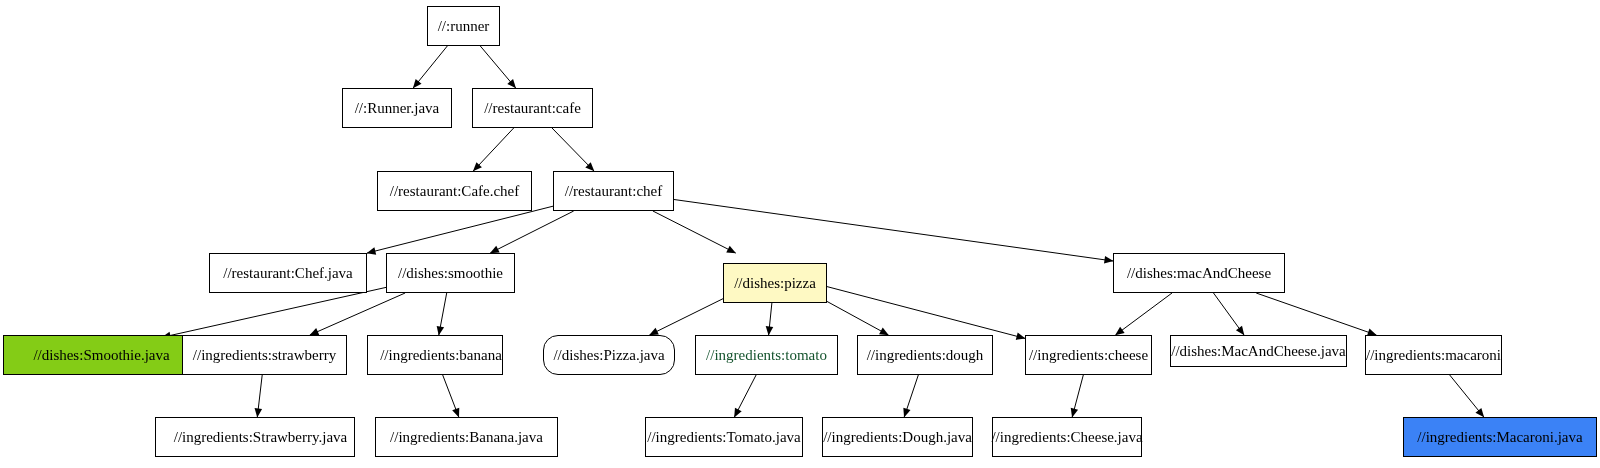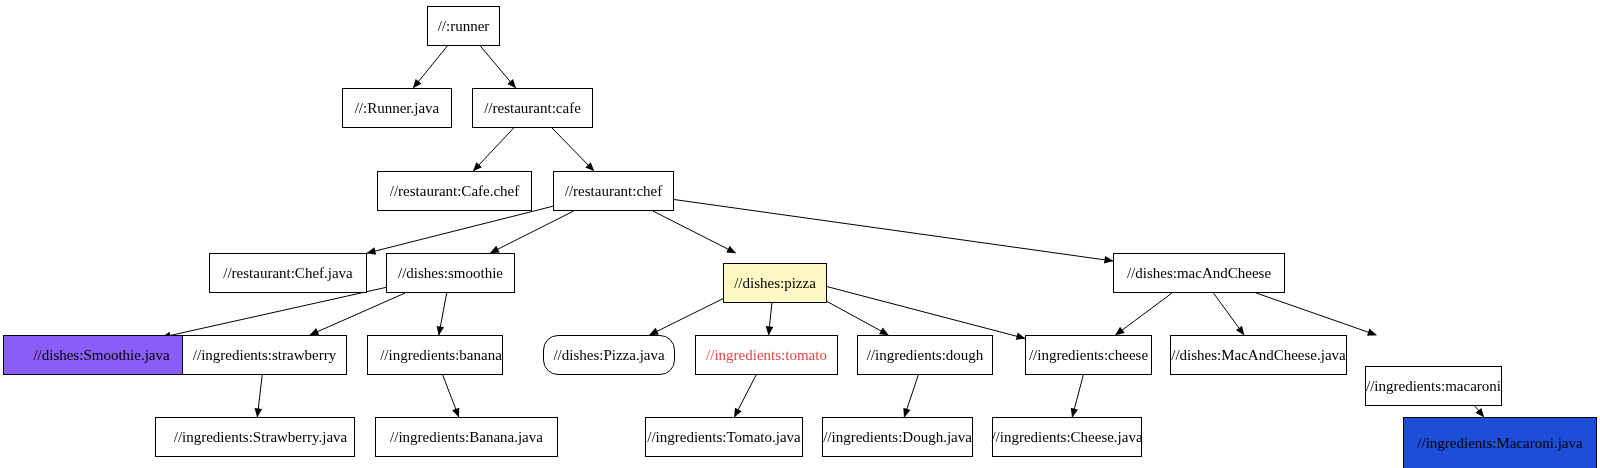--- a/index.html
+++ b/index.html
@@ -75,29 +75,29 @@
   <div>
       <div class="node" style="left: 427px; top: 6px; width: 73px; height: 40px; border-color: rgb(0, 0, 0); background: rgb(255, 255, 255); color: rgb(0, 0, 0);">//:runner</div>
       <div class="node" style="left: 342px; top: 88px; width: 110px; height: 40px; border-color: rgb(0, 0, 0); background: rgb(255, 255, 255); color: rgb(0, 0, 0);">//:Runner.java</div>
       <div class="node" style="left: 472px; top: 88px; width: 121px; height: 40px; border-color: rgb(0, 0, 0); background: rgb(255, 255, 255); color: rgb(0, 0, 0);">//restaurant:cafe</div>
       <div class="node" style="left: 377px; top: 171px; width: 155px; height: 40px; border-color: rgb(0, 0, 0); background: rgb(255, 255, 255); color: rgb(0, 0, 0);">//restaurant:Cafe.chef</div>
       <div class="node" style="left: 553px; top: 171px; width: 121px; height: 40px; border-color: rgb(0, 0, 0); background: rgb(255, 255, 255); color: rgb(0, 0, 0);">//restaurant:chef</div>
       <div class="node" style="left: 209px; top: 253px; width: 158px; height: 40px; border-color: rgb(0, 0, 0); background: rgb(255, 255, 255); color: rgb(0, 0, 0);">//restaurant:Chef.java</div>
       <div class="node" style="left: 386px; top: 253px; width: 129px; height: 40px; border-color: rgb(0, 0, 0); background: rgb(255, 255, 255); color: rgb(0, 0, 0);">//dishes:smoothie</div>
       <div class="node" style="left: 723px; top: 263px; width: 104px; height: 40px; border-color: rgb(0, 0, 0); background: #fef9c3; color: rgb(0, 0, 0);">//dishes:pizza</div>
       <div class="node" style="left: 1113px; top: 253px; width: 172px; height: 40px; border-color: rgb(0, 0, 0); background: rgb(255, 255, 255); color: rgb(0, 0, 0);">//dishes:macAndCheese</div>
-      <div class="node" style="left: 3px; top: 335px; width: 185px; height: 40px; border-color: rgb(0, 0, 0); background: #8b5cf6; color: rgb(0, 0, 0); padding-left: 12px;">//dishes:Smoothie.java</div>
+      <div class="node" style="left: 3px; top: 335px; width: 185px; height: 40px; border-color: rgb(0, 0, 0); background: #84cc16; color: rgb(0, 0, 0); padding-left: 12px;">//dishes:Smoothie.java</div>
       <div class="node" style="left: 182px; top: 335px; width: 165px; height: 40px; border-color: rgb(0, 0, 0); background: rgb(255, 255, 255); color: rgb(0, 0, 0);">//ingredients:strawberry</div>
       <div class="node" style="left: 367px; top: 335px; width: 136px; height: 40px; border-color: rgb(0, 0, 0); background: rgb(255, 255, 255); color: rgb(0, 0, 0); padding-left: 12px;">//ingredients:banana</div>
       <div class="node" style="left: 543px; top: 335px; width: 132px; height: 40px; border-color: rgb(0, 0, 0); background: rgb(255, 255, 255); color: rgb(0, 0, 0); border-radius: 15px;">//dishes:Pizza.java</div>
-      <div class="node" style="left: 695px; top: 335px; width: 143px; height: 40px; border-color: rgb(0, 0, 0); background: rgb(255, 255, 255); color: #ef4444; text-align: right;">//ingredients:tomato</div>
+      <div class="node" style="left: 695px; top: 335px; width: 143px; height: 40px; border-color: rgb(0, 0, 0); background: rgb(255, 255, 255); color: #14532d; text-align: right;">//ingredients:tomato</div>
       <div class="node" style="left: 857px; top: 335px; width: 136px; height: 40px; border-color: rgb(0, 0, 0); background: rgb(255, 255, 255); color: rgb(0, 0, 0);">//ingredients:dough</div>
       <div class="node" style="left: 1025px; top: 335px; width: 127px; height: 40px; border-color: rgb(0, 0, 0); background: rgb(255, 255, 255); color: rgb(0, 0, 0);">//ingredients:cheese</div>
-      <div class="node" style="left: 1170px; top: 335px; width: 177px; height: 40px; border-color: rgb(0, 0, 0); background: rgb(255, 255, 255); color: rgb(0, 0, 0);">//dishes:MacAndCheese.java</div>
-      <div class="node" style="left: 1365px; top: 335px; width: 137px; height: 40px; border-color: rgb(0, 0, 0); background: rgb(255, 255, 255); color: rgb(0, 0, 0); margin-top: 31px;">//ingredients:macaroni</div>
+      <div class="node" style="left: 1170px; top: 335px; width: 177px; height: 32px; border-color: rgb(0, 0, 0); background: rgb(255, 255, 255); color: rgb(0, 0, 0);">//dishes:MacAndCheese.java</div>
+      <div class="node" style="left: 1365px; top: 335px; width: 137px; height: 40px; border-color: rgb(0, 0, 0); background: rgb(255, 255, 255); color: rgb(0, 0, 0);">//ingredients:macaroni</div>
       <div class="node" style="left: 155px; top: 417px; width: 200px; height: 40px; border-color: rgb(0, 0, 0); background: rgb(255, 255, 255); color: rgb(0, 0, 0); padding-left: 11px;">//ingredients:Strawberry.java</div>
       <div class="node" style="left: 375px; top: 417px; width: 183px; height: 40px; border-color: rgb(0, 0, 0); background: rgb(255, 255, 255); color: rgb(0, 0, 0);">//ingredients:Banana.java</div>
       <div class="node" style="left: 645px; top: 417px; width: 158px; height: 40px; border-color: rgb(0, 0, 0); background: rgb(255, 255, 255); color: rgb(0, 0, 0);">//ingredients:Tomato.java</div>
       <div class="node" style="left: 822px; top: 417px; width: 151px; height: 40px; border-color: rgb(0, 0, 0); background: rgb(255, 255, 255); color: rgb(0, 0, 0);">//ingredients:Dough.java</div>
       <div class="node" style="left: 992px; top: 417px; width: 150px; height: 40px; border-color: rgb(0, 0, 0); background: rgb(255, 255, 255); color: rgb(0, 0, 0);">//ingredients:Cheese.java</div>
-      <div class="node" style="left: 1403px; top: 417px; width: 194px; height: 52px; border-color: rgb(0, 0, 0); background: #1d4ed8; color: rgb(0, 0, 0);">//ingredients:Macaroni.java</div>
+      <div class="node" style="left: 1403px; top: 417px; width: 194px; height: 40px; border-color: rgb(0, 0, 0); background: #3b82f6; color: rgb(0, 0, 0);">//ingredients:Macaroni.java</div>
     </div>
 </div>
 
 </body></html>

